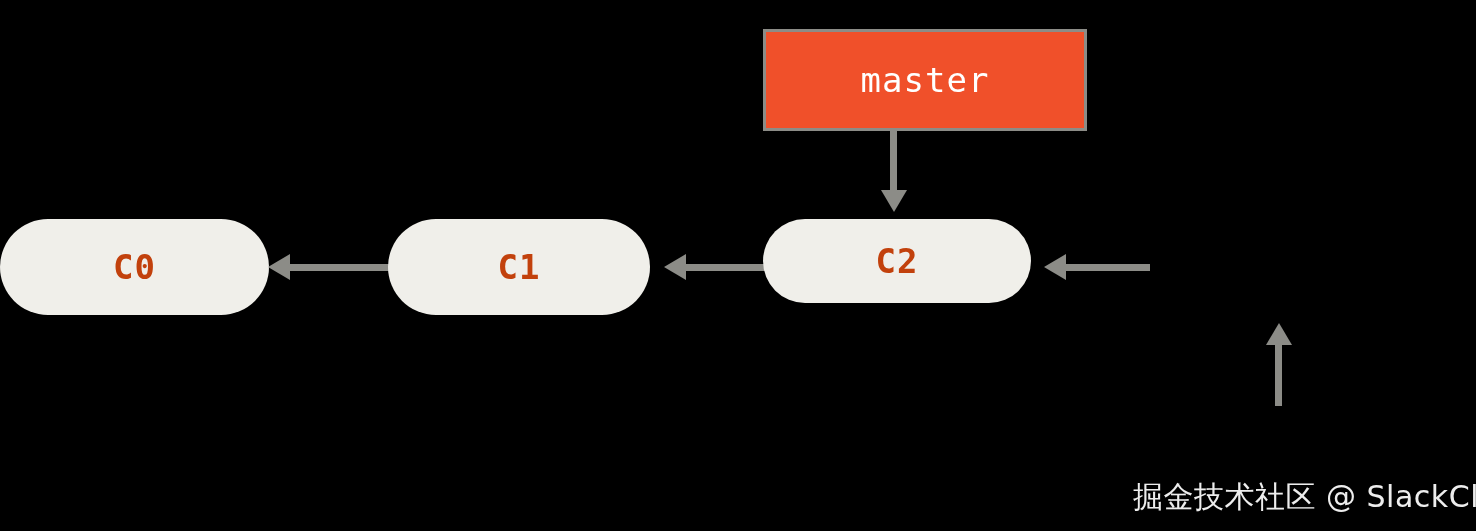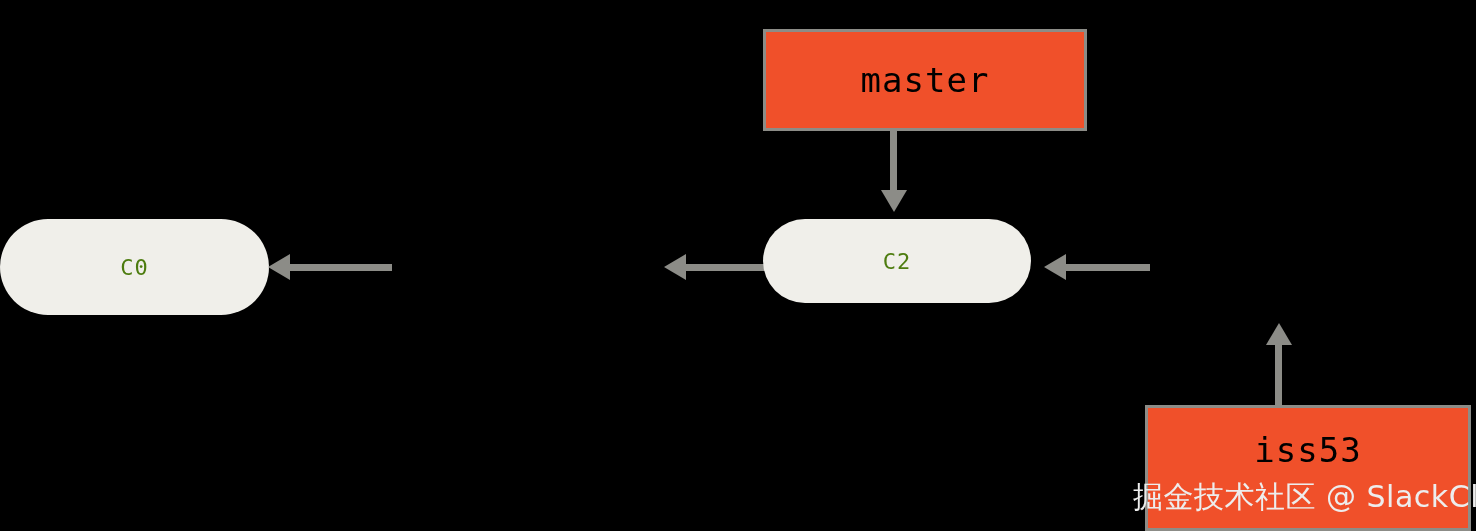--- a/index.html
+++ b/index.html
@@ -17,36 +17,37 @@
   }
 
   
   .commit {
     position: absolute;
     background: #F0EFEA;
     border-radius: 48px;
     display: flex;
     align-items: center;
     justify-content: center;
-    color: #4d7c0f;
+    color: #c2410c;
     font-family: "DejaVu Sans Mono", "Liberation Mono", monospace;
-    font-size: 22px;
+    font-size: 34px;
     letter-spacing: 1px;
     box-sizing: border-box;
+    font-weight: bold;
   }
 
   
   .branch {
     position: absolute;
     background: #F0502A;
     border: 3px solid #8C8C87;
     display: flex;
     align-items: center;
     justify-content: center;
-    color: #000000;
+    color: #ffffff;
     font-family: "DejaVu Sans Mono", "Liberation Mono", monospace;
     font-size: 34px;
     letter-spacing: 1px;
     box-sizing: border-box;
   }
 
   
   .edge-h {
     position: absolute;
     height: 7px;
@@ -103,34 +104,34 @@
   <div class="edge-v" style="left:890px; top:131px; height:66px;"></div>
   <div class="arrow-down" style="left:881px; top:190px;"></div>
 
   <div class="commit" style="left:0px; top:219px; width:269px; height:96px;">
     <span>C0</span>
   </div>
 
   <div class="edge-h" style="left:288px; top:264px; width:104px;"></div>
   <div class="arrow-left" style="left:268px; top:254px;"></div>
 
+  <div class="commit" style="left:388px; top:219px; width:262px; height:96px;">
+    <span>C1</span>
+  </div>
 
   <div class="edge-h" style="left:684px; top:264px; width:86px;"></div>
   <div class="arrow-left" style="left:664px; top:254px;"></div>
 
   <div class="commit" style="left:763px; top:219px; width:268px; height:84px;">
     <span>C2</span>
   </div>
 
   <div class="edge-h" style="left:1064px; top:264px; width:86px;"></div>
   <div class="arrow-left" style="left:1044px; top:254px;"></div>
 
 
   <div class="edge-v" style="left:1275px; top:344px; height:62px;"></div>
   <div class="arrow-up" style="left:1266px; top:323px;"></div>
 
-  <div class="branch" style="left:1145px; top:405px; width:326px; height:126px;">
-    <span style="position:relative; top:-18px;">iss53</span>
-  </div>
 
   <div id="watermark">掘金技术社区 @ SlackClimb</div>
 
 </div>
 
 </body></html>

